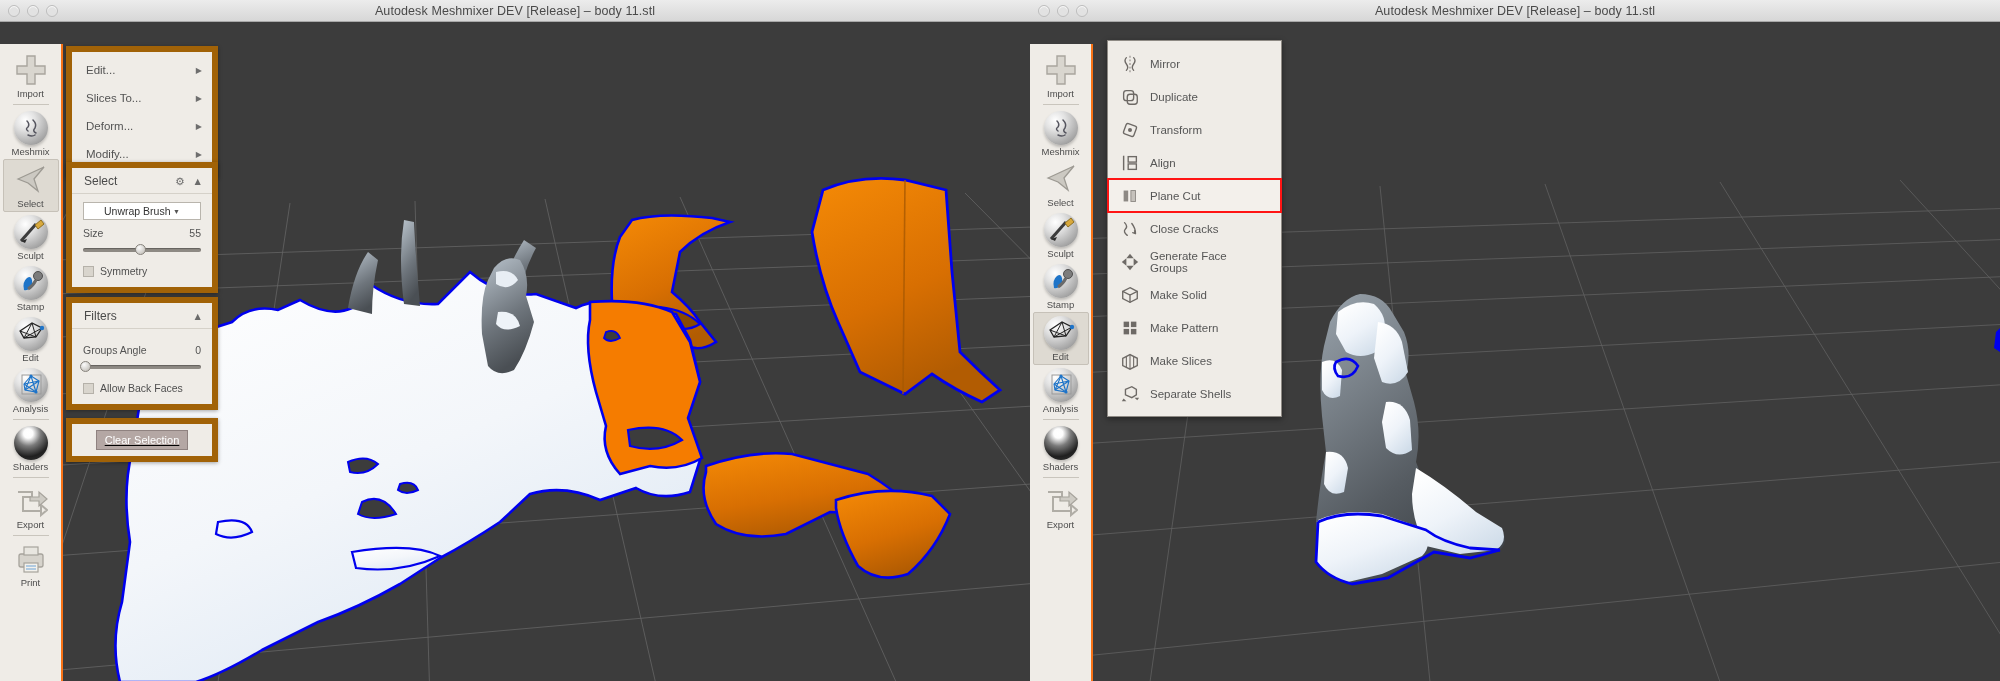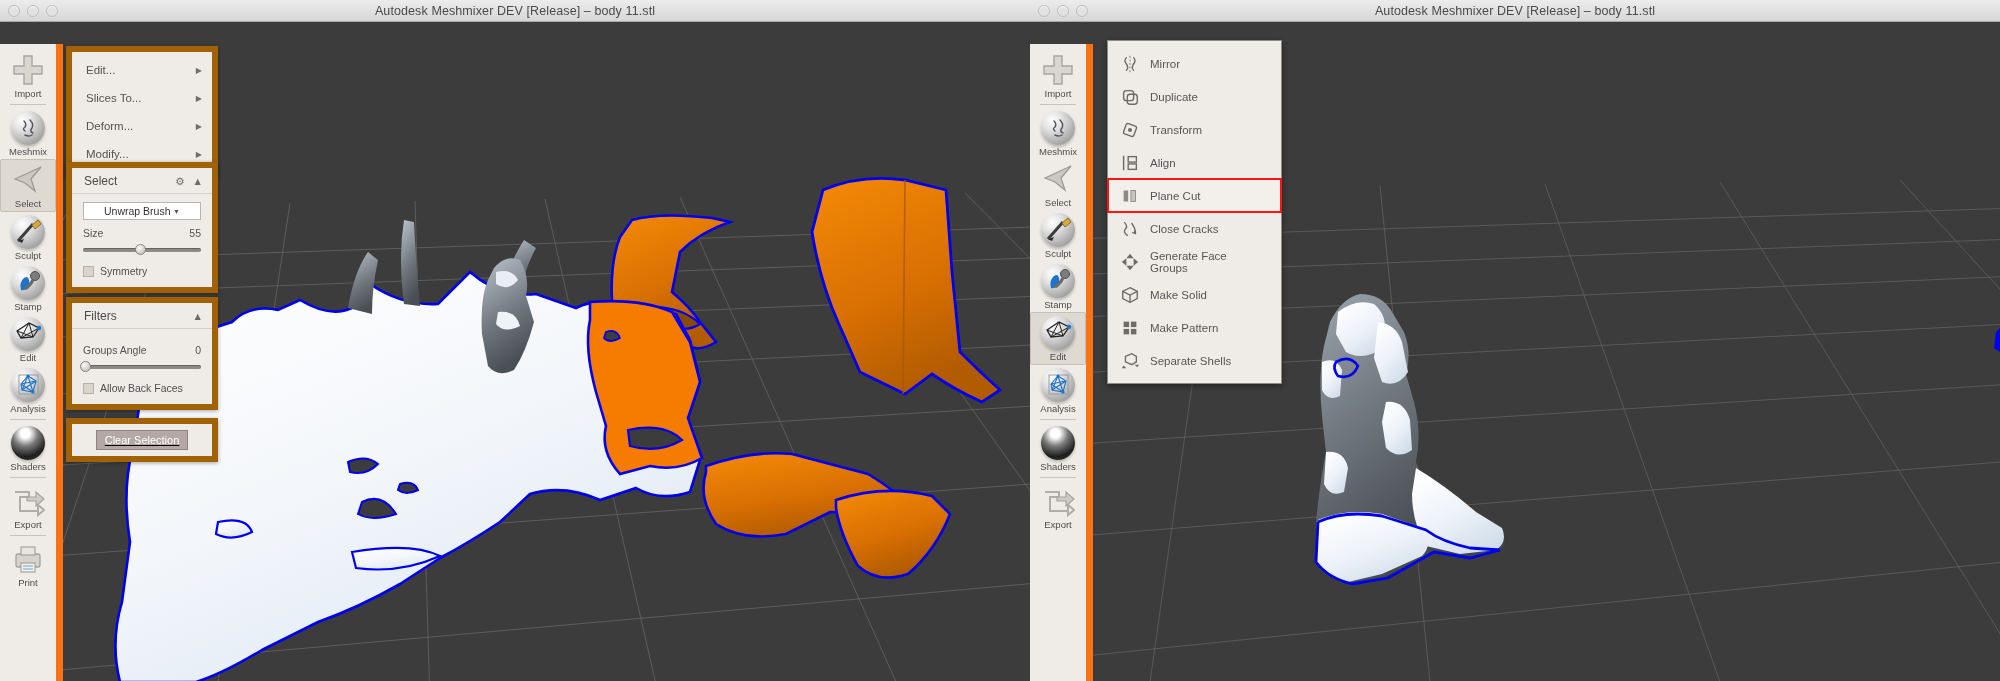--- a/index.html
+++ b/index.html
@@ -37,21 +37,21 @@
   .viewport {
     position: absolute; left: 0; right: 0; top: 22px; bottom: 0;
     background: #3c3c3c; overflow: hidden;
   }
   .grid { position: absolute; inset: 0; }
 
   
   .rail {
     position: absolute; left: 0; top: 22px; bottom: 0; width: 63px;
     background: #efece7;
-    border-right: 7px solid #f97316;
+    border-right: 2px solid #f97316;
     display: flex; flex-direction: column; align-items: center;
     padding-top: 6px;
     z-index: 6;
   }
   .rail-item {
     width: 56px; padding: 3px 0 2px 0;
     display: flex; flex-direction: column; align-items: center;
     position: relative;
   }
   .rail-item.sel {
@@ -650,20 +650,29 @@
       <rect x="12" y="4" width="6" height="6" fill="#6e6a66"></rect>
       <rect x="4" y="12" width="6" height="6" fill="#6e6a66"></rect>
       <rect x="12" y="12" width="6" height="6" fill="#6e6a66"></rect>
               </svg>
             </span>
             <span>Make Pattern</span>
           </div>
           <div class="ctx-row">
             <span class="ci">
               <svg viewBox="0 0 22 22" width="20" height="20">
+                <path d="M3 8 L11 4 L19 8 V16 L11 20 L3 16 Z" fill="none" stroke="#6e6a66" stroke-width="1.5" stroke-linecap="round"></path>
+      <path d="M7 6 V18 M11 4 V20 M15 6 V18" stroke="#6e6a66" stroke-width="1.2"></path>
+              </svg>
+            </span>
+            <span>Make Slices</span>
+          </div>
+          <div class="ctx-row">
+            <span class="ci">
+              <svg viewBox="0 0 22 22" width="20" height="20">
                 <path d="M6 6 L13 3 L18 6 V12 L13 15 L6 12 Z" fill="none" stroke="#6e6a66" stroke-width="1.5" stroke-linecap="round"></path>
       <path d="M4 16 l-2 3 h5 z" fill="#6e6a66"></path>
                 <path d="M19 18 l2 -3 h-5 z" fill="#6e6a66"></path>
               </svg>
             </span>
             <span>Separate Shells</span>
           </div>
         </div>
     </div>
   </div>

